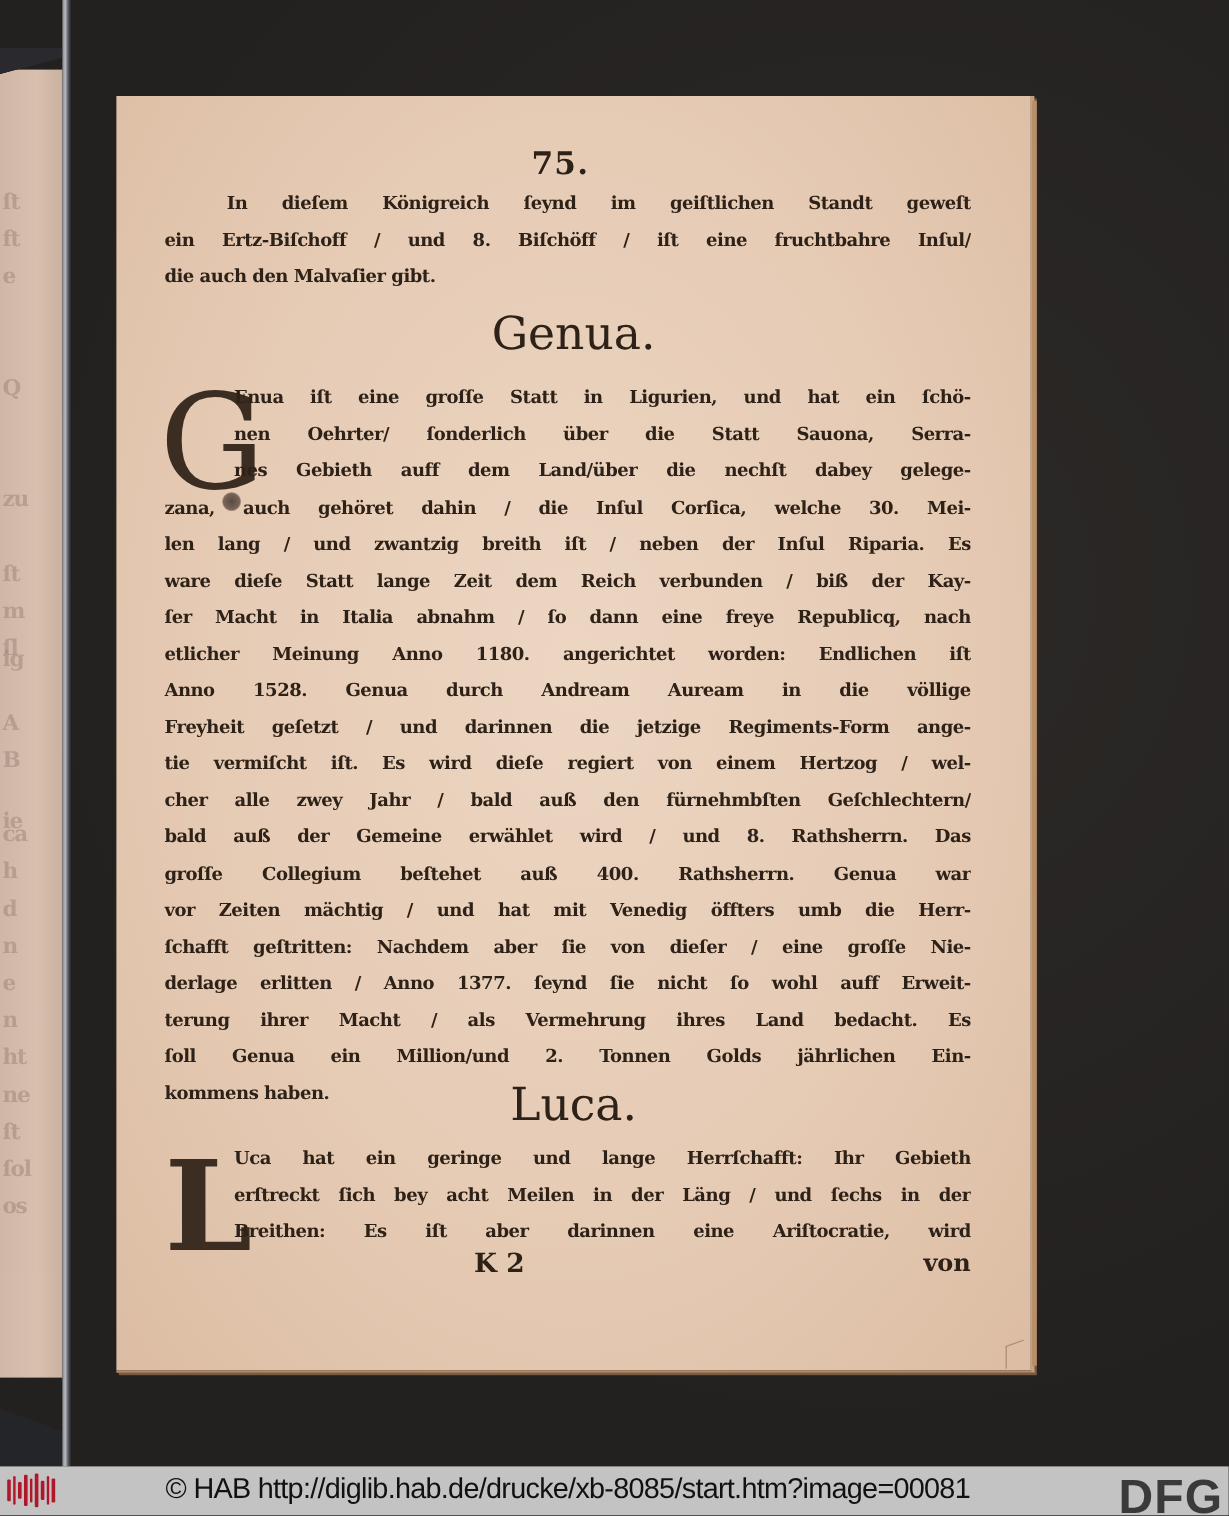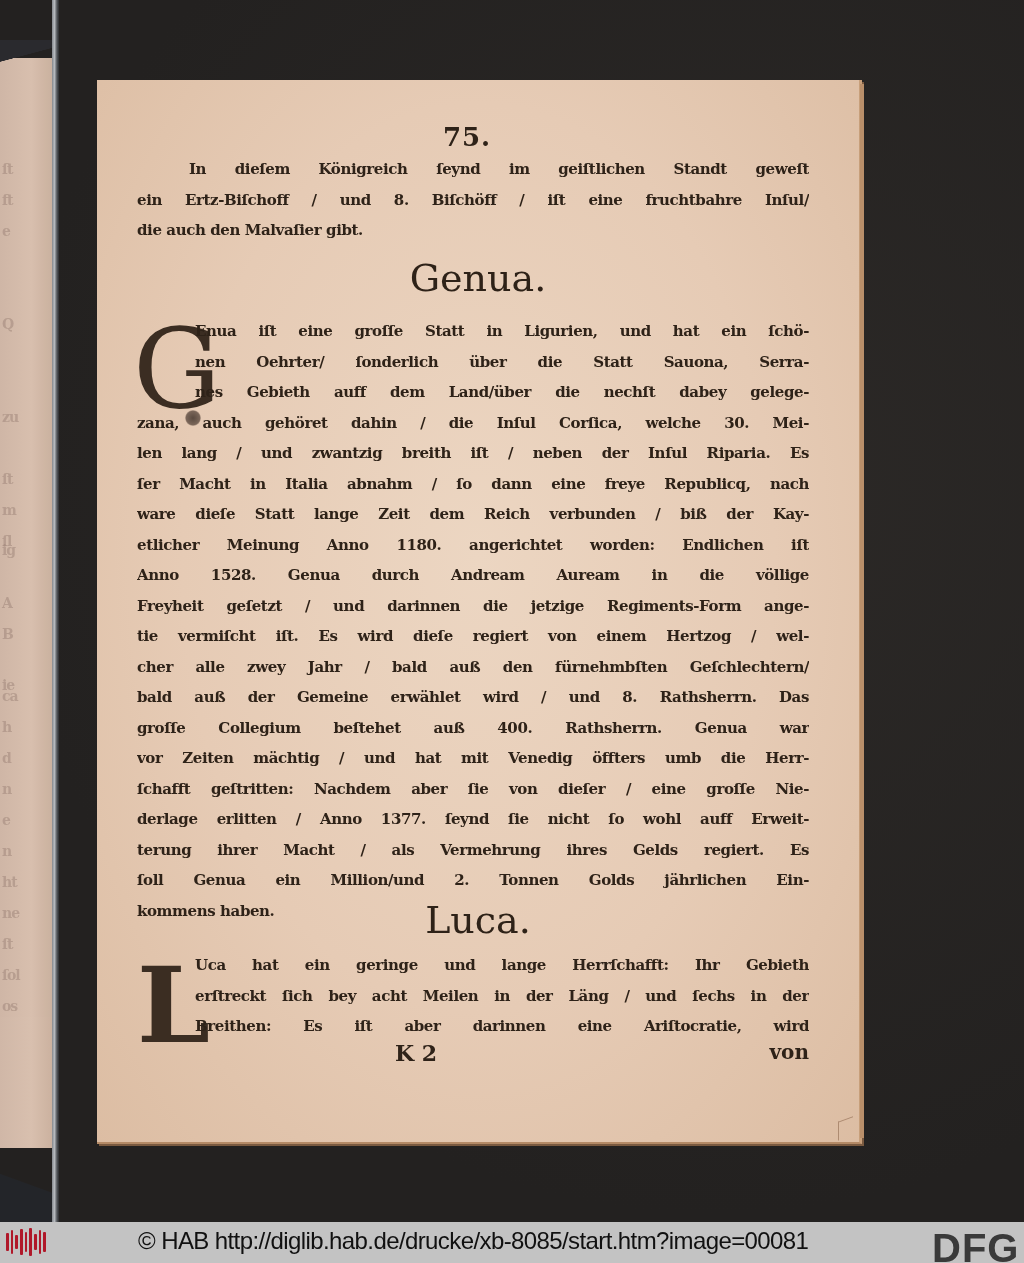--- a/index.html
+++ b/index.html
@@ -23,21 +23,21 @@
   .left-leaf-shadow-top {
     position:absolute; left:0; top:40px; width:52px; height:40px;
     background:linear-gradient(165deg,#2a2a2e 40%, transparent 41%);
   }
   .left-leaf-shadow-bot {
     position:absolute; left:0; top:1135px; width:52px; height:87px;
     background:linear-gradient(20deg,#232529 45%, transparent 46%);
   }
   .ghost {
     position:absolute; left:2px; width:46px;
-    font-family:"DejaVu Serif", serif; font-weight:bold; font-size:14px;
+    font-family:"DejaVu Serif", serif; font-weight:bold; font-size:18px;
     color:#a88d80; opacity:.55; line-height:22px; letter-spacing:-1px;
   }
   .glass-rod {
     position:absolute; left:52px; top:0; width:7px; height:1222px;
     background:linear-gradient(90deg,#8f949a 0%, #c7cbd0 35%, #5a5e63 70%, #2b2d30 100%);
     opacity:.9;
   }
   
   .page {
     position:absolute; left:70px; top:80px; width:762px; height:1062px;
@@ -178,33 +178,33 @@
   </div>
 
   <div class="heading h-genua">Genua.</div>
   <div class="dropcap dropcap-g">G</div>
   <div class="body-text genua-body ink">
     <span class="line hang">Enua iſt eine groſſe Statt in Ligurien, und hat ein ſchö-</span>
     <span class="line hang">nen Oehrter/ ſonderlich über die Statt Sauona, Serra-</span>
     <span class="line hang">nes Gebieth auff dem Land/über die nechſt dabey gelege-</span>
     <span class="line">zana, auch gehöret dahin / die Inſul Corſica, welche 30. Mei-</span>
     <span class="line">len lang / und zwantzig breith iſt / neben der Inſul Riparia. Es</span>
+    <span class="line">ware dieſe Statt lange Zeit dem Reich verbunden / biß der Kay-</span>
     <span class="line">ſer Macht in Italia abnahm / ſo dann eine freye Republicq, nach</span>
-    <span class="line">ware dieſe Statt lange Zeit dem Reich verbunden / biß der Kay-</span>
     <span class="line">etlicher Meinung Anno 1180. angerichtet worden: Endlichen iſt</span>
     <span class="line">Anno 1528. Genua durch Andream Auream in die völlige</span>
     <span class="line">Freyheit geſetzt / und darinnen die jetzige Regiments-Form ange-</span>
     <span class="line">tie vermiſcht iſt.  Es wird dieſe regiert von einem Hertzog / wel-</span>
     <span class="line">cher alle zwey Jahr / bald auß den fürnehmbſten Geſchlechtern/</span>
     <span class="line">bald auß der Gemeine erwählet wird / und 8. Rathsherrn. Das</span>
     <span class="line">groſſe Collegium beſtehet auß 400. Rathsherrn.   Genua war</span>
     <span class="line">vor Zeiten mächtig / und hat mit Venedig öffters umb die Herr-</span>
     <span class="line">ſchafft geſtritten: Nachdem aber ſie von dieſer / eine groſſe Nie-</span>
     <span class="line">derlage erlitten / Anno 1377. ſeynd ſie nicht ſo wohl auff Erweit-</span>
-    <span class="line">terung ihrer Macht / als Vermehrung ihres Gelds regiert. Es</span>
+    <span class="line">terung ihrer Macht / als Vermehrung ihres Land bedacht. Es</span>
     <span class="line">ſoll Genua ein Million/und 2. Tonnen Golds jährlichen Ein-</span>
     <span class="line last">kommens haben.</span>
   </div>
 
   <div class="heading h-luca">Luca.</div>
   <div class="dropcap dropcap-l">L</div>
   <div class="body-text luca-body ink">
     <span class="line hang">Uca hat ein geringe und lange Herrſchafft: Ihr Gebieth</span>
     <span class="line hang">erſtreckt ſich bey acht Meilen in der Läng / und ſechs in der</span>
     <span class="line hang">Breithen: Es iſt aber darinnen eine Ariſtocratie, wird</span>

